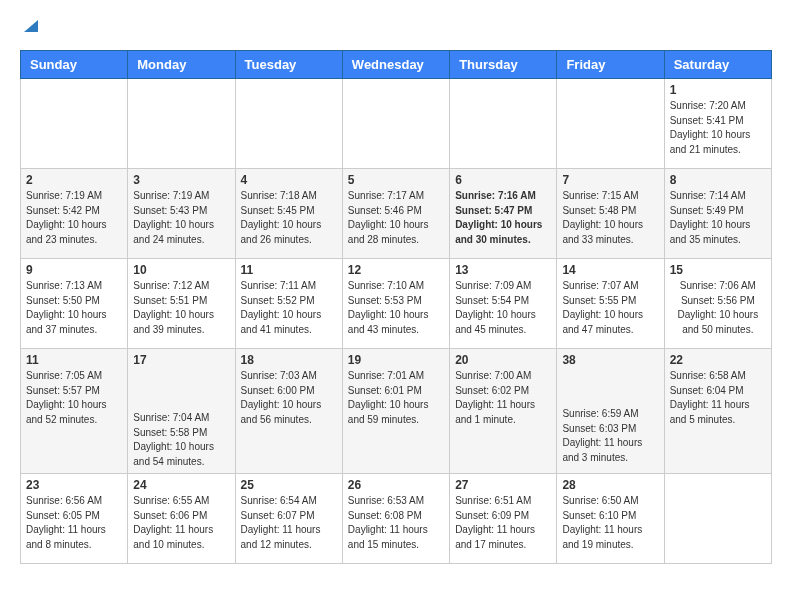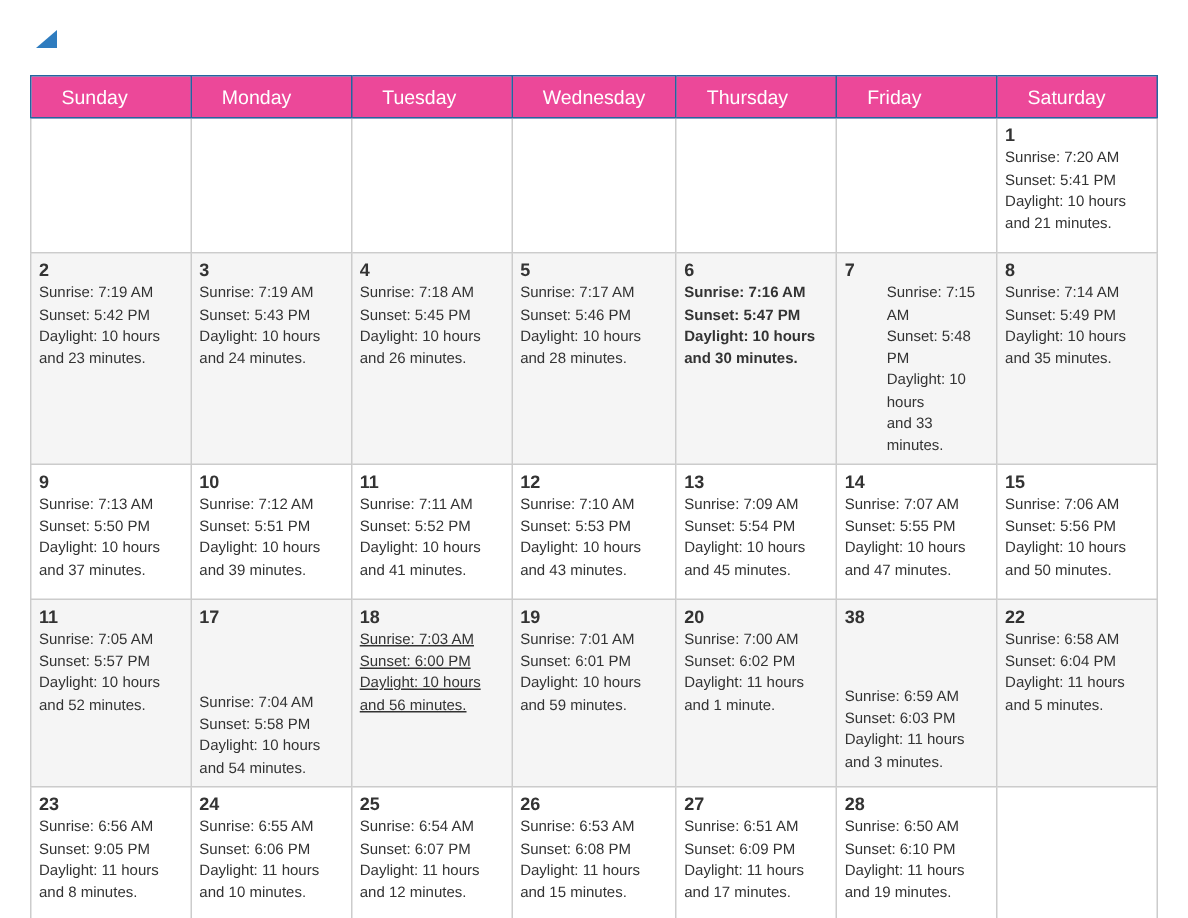--- a/index.html
+++ b/index.html
@@ -45,25 +45,25 @@
     .location {
       font-size: 16px;
       color: #555;
     }
     .calendar {
       width: 100%;
       border-collapse: collapse;
       border: 1px solid #ccc;
     }
     .calendar th {
-      background-color: #ec4899;
+      background-color: #3b82f6;
       color: #fff;
       font-size: 13px;
-      font-weight: normal;
-      padding: 6px 20px;
+      font-weight: bold;
+      padding: 6px 9px;
       text-align: left;
       border: 1px solid #2266a0;
     }
     .calendar td {
       width: 107px;
       height: 90px;
       vertical-align: top;
       padding: 4px 5px;
       border: 1px solid #ccc;
       font-size: 10.5px;
@@ -165,21 +165,21 @@
         </td>
         <td>
           <div class="day-num">6</div>
           <div class="day-info" style="white-space: pre-line; font-weight: bold;">Sunrise: 7:16 AM
 Sunset: 5:47 PM
 Daylight: 10 hours
 and 30 minutes.</div>
         </td>
         <td>
           <div class="day-num">7</div>
-          <div class="day-info" style="white-space: pre-line; margin-left: 28px;">Sunrise: 7:15 AM
+          <div class="day-info" style="white-space: pre-line;">Sunrise: 7:15 AM
 Sunset: 5:48 PM
 Daylight: 10 hours
 and 33 minutes.</div>
         </td>
         <td>
           <div class="day-num">8</div>
           <div class="day-info" style="white-space: pre-line;">Sunrise: 7:14 AM
 Sunset: 5:49 PM
 Daylight: 10 hours
 and 35 minutes.</div>
@@ -223,21 +223,21 @@
         </td>
         <td>
           <div class="day-num">14</div>
           <div class="day-info" style="white-space: pre-line;">Sunrise: 7:07 AM
 Sunset: 5:55 PM
 Daylight: 10 hours
 and 47 minutes.</div>
         </td>
         <td>
           <div class="day-num">15</div>
-          <div class="day-info" style="white-space: pre-line;">Sunrise: 7:06 AM
+          <div class="day-info" style="white-space: pre-line; text-align: center;">Sunrise: 7:06 AM
 Sunset: 5:56 PM
 Daylight: 10 hours
 and 50 minutes.</div>
         </td>
       </tr>
       <tr>
         <td>
           <div class="day-num">11</div>
           <div class="day-info" style="white-space: pre-line;">Sunrise: 7:05 AM
 Sunset: 5:57 PM
@@ -246,21 +246,21 @@
         </td>
         <td>
           <div class="day-num">17</div>
           <div class="day-info" style="white-space: pre-line; margin-top: 44px;">Sunrise: 7:04 AM
 Sunset: 5:58 PM
 Daylight: 10 hours
 and 54 minutes.</div>
         </td>
         <td>
           <div class="day-num">18</div>
-          <div class="day-info" style="white-space: pre-line; text-decoration: underline;">Sunrise: 7:03 AM
+          <div class="day-info" style="white-space: pre-line;">Sunrise: 7:03 AM
 Sunset: 6:00 PM
 Daylight: 10 hours
 and 56 minutes.</div>
         </td>
         <td>
           <div class="day-num">19</div>
           <div class="day-info" style="white-space: pre-line;">Sunrise: 7:01 AM
 Sunset: 6:01 PM
 Daylight: 10 hours
 and 59 minutes.</div>
@@ -284,21 +284,21 @@
           <div class="day-info" style="white-space: pre-line;">Sunrise: 6:58 AM
 Sunset: 6:04 PM
 Daylight: 11 hours
 and 5 minutes.</div>
         </td>
       </tr>
       <tr>
         <td>
           <div class="day-num">23</div>
           <div class="day-info" style="white-space: pre-line;">Sunrise: 6:56 AM
-Sunset: 9:05 PM
+Sunset: 6:05 PM
 Daylight: 11 hours
 and 8 minutes.</div>
         </td>
         <td>
           <div class="day-num">24</div>
           <div class="day-info" style="white-space: pre-line;">Sunrise: 6:55 AM
 Sunset: 6:06 PM
 Daylight: 11 hours
 and 10 minutes.</div>
         </td>

